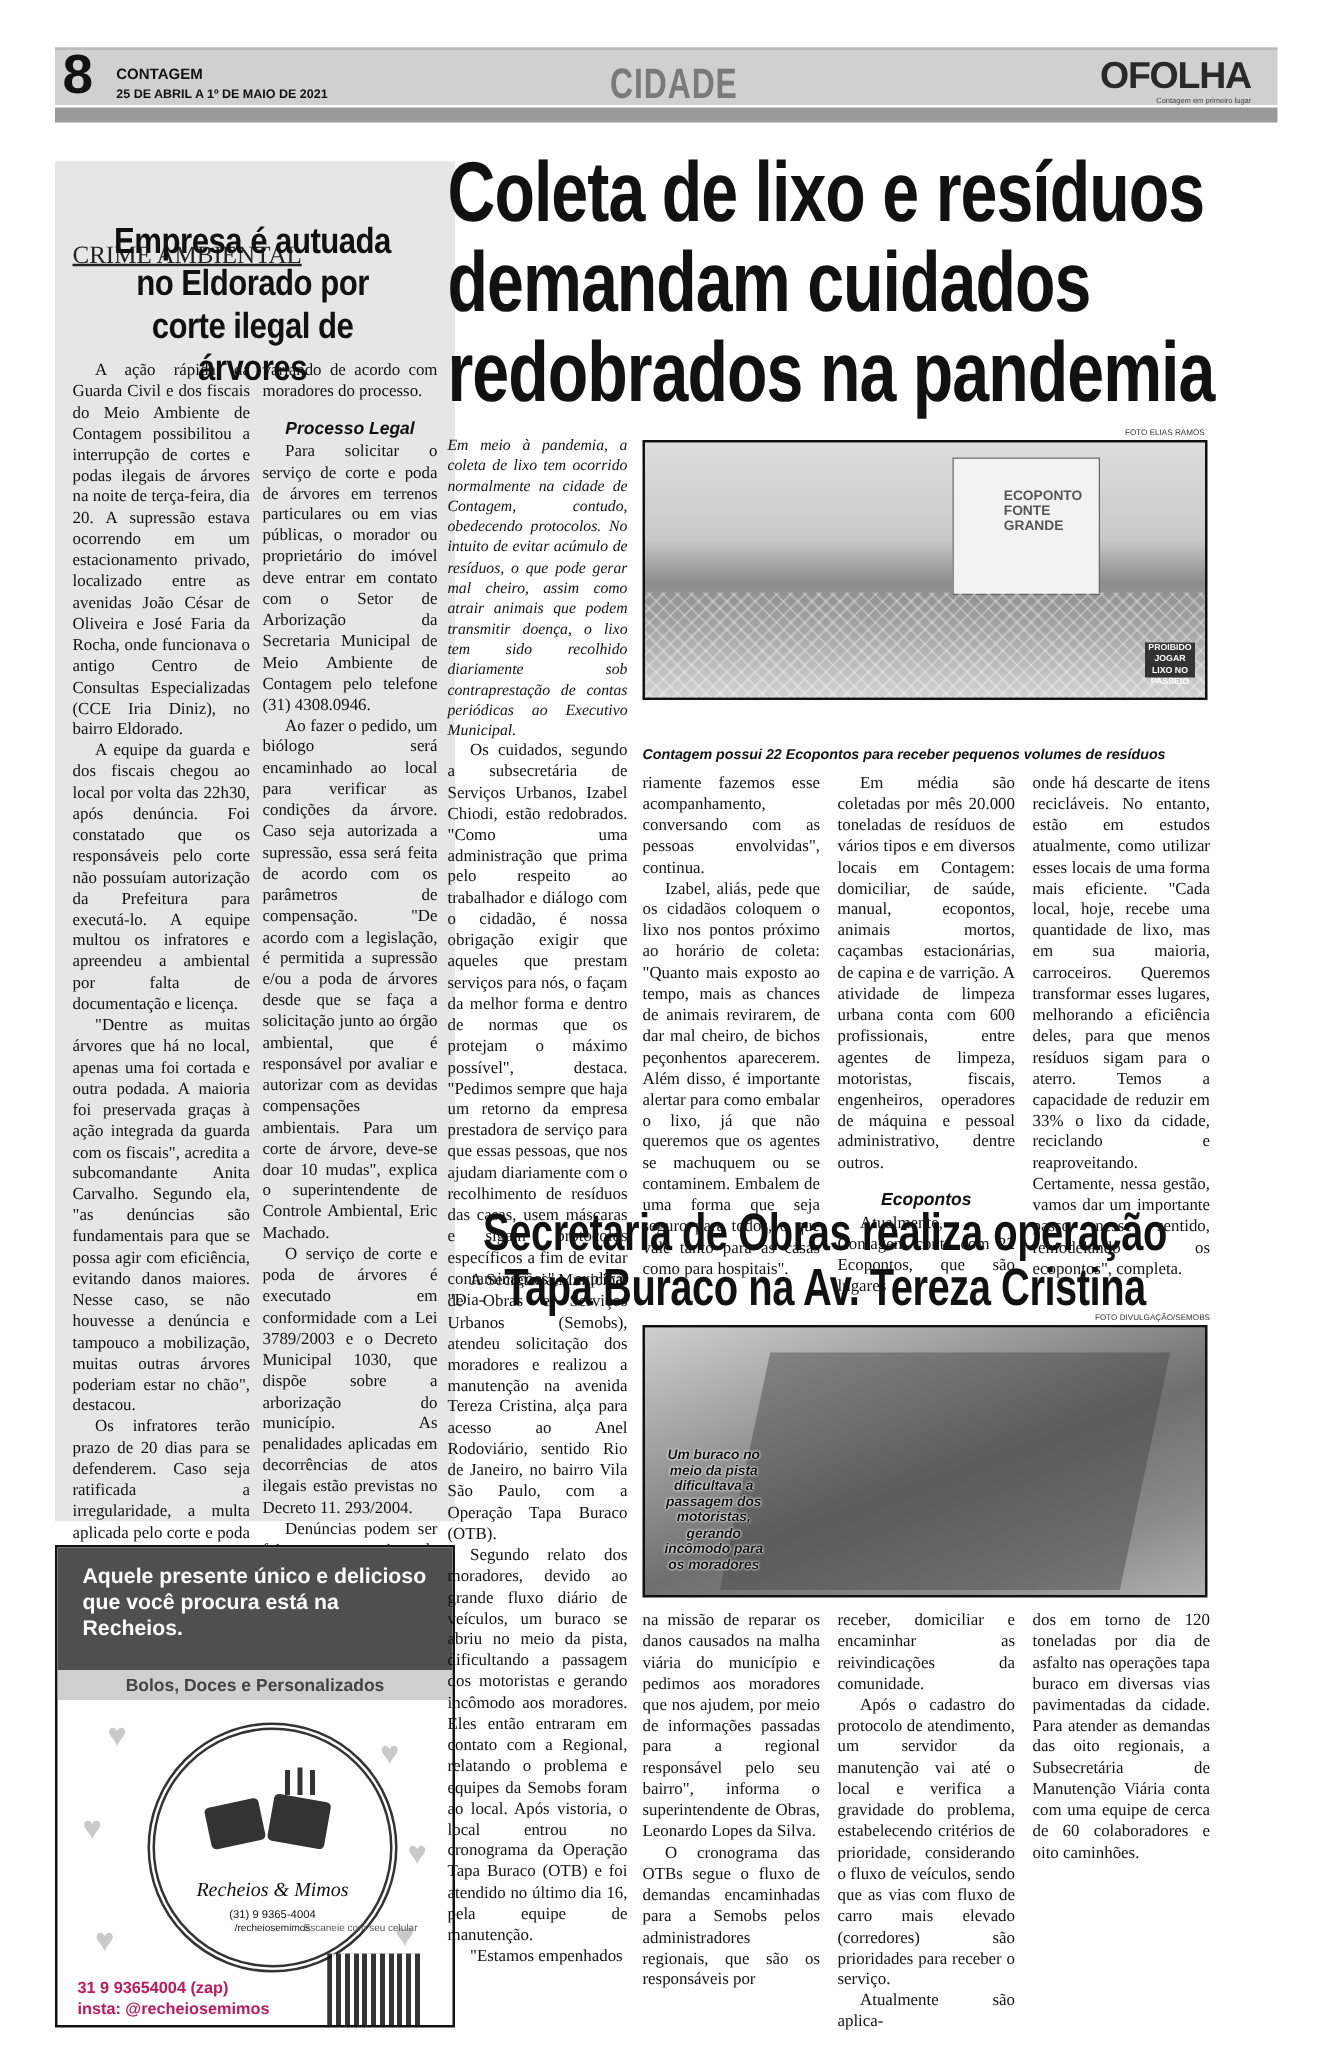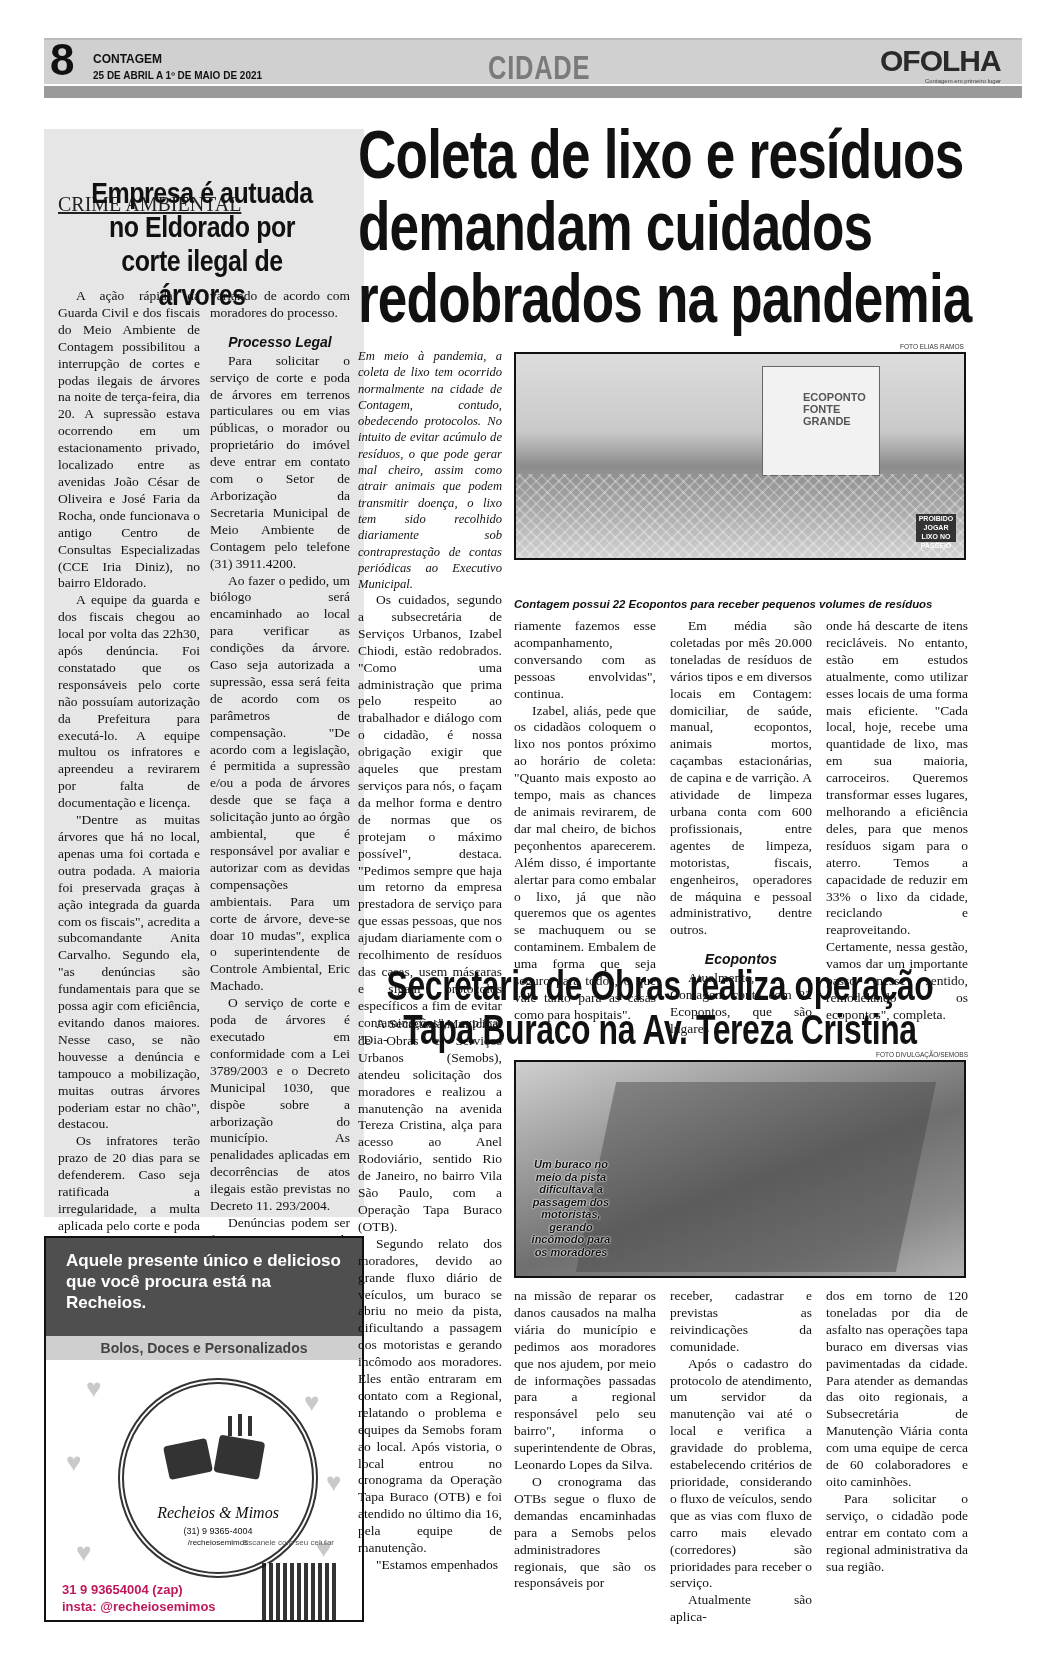--- a/index.html
+++ b/index.html
@@ -70,28 +70,28 @@
 <div class="abs date">25 DE ABRIL A 1º DE MAIO DE 2021</div>
 <div class="abs section">CIDADE</div>
 <div class="abs logo">OFOLHA</div>
 <div class="abs logo-sub">Contagem em primeiro lugar</div>
 
 <div class="abs leftbox"></div>
 <div class="abs kicker">CRIME AMBIENTAL</div>
 <div class="abs lhead">Empresa é autuada no Eldorado por corte ilegal de árvores</div>
 <div class="abs col lc1">
   <p>A ação rápida da Guarda Civil e dos fiscais do Meio Ambiente de Contagem possibilitou a interrupção de cortes e podas ilegais de árvores na noite de terça-feira, dia 20. A supressão estava ocorrendo em um estacionamento privado, localizado entre as avenidas João César de Oliveira e José Faria da Rocha, onde funcionava o antigo Centro de Consultas Especializadas (CCE Iria Diniz), no bairro Eldorado.</p>
-  <p>A equipe da guarda e dos fiscais chegou ao local por volta das 22h30, após denúncia. Foi constatado que os responsáveis pelo corte não possuíam autorização da Prefeitura para executá-lo. A equipe multou os infratores e apreendeu a revirarem por falta de documentação e licença.</p>
+  <p>A equipe da guarda e dos fiscais chegou ao local por volta das 22h30, após denúncia. Foi constatado que os responsáveis pelo corte não possuíam autorização da Prefeitura para executá-lo. A equipe multou os infratores e apreendeu a ambiental por falta de documentação e licença.</p>
   <p>"Dentre as muitas árvores que há no local, apenas uma foi cortada e outra podada. A maioria foi preservada graças à ação integrada da guarda com os fiscais", acredita a subcomandante Anita Carvalho. Segundo ela, "as denúncias são fundamentais para que se possa agir com eficiência, evitando danos maiores. Nesse caso, se não houvesse a denúncia e tampouco a mobilização, muitas outras árvores poderiam estar no chão", destacou.</p>
   <p>Os infratores terão prazo de 20 dias para se defenderem. Caso seja ratificada a irregularidade, a multa aplicada pelo corte e poda ilegais pode chegar a R$ 14 mil,</p>
 </div>
 <div class="abs col lc2">
   <p style="text-indent:0">variando de acordo com moradores do processo.</p>
   <div class="subhead">Processo Legal</div>
-  <p>Para solicitar o serviço de corte e poda de árvores em terrenos particulares ou em vias públicas, o morador ou proprietário do imóvel deve entrar em contato com o Setor de Arborização da Secretaria Municipal de Meio Ambiente de Contagem pelo telefone (31) 3911.4200.</p>
+  <p>Para solicitar o serviço de corte e poda de árvores em terrenos particulares ou em vias públicas, o morador ou proprietário do imóvel deve entrar em contato com o Setor de Arborização da Secretaria Municipal de Meio Ambiente de Contagem pelo telefone (31) 4308.0946.</p>
   <p>Ao fazer o pedido, um biólogo será encaminhado ao local para verificar as condições da árvore. Caso seja autorizada a supressão, essa será feita de acordo com os parâmetros de compensação. "De acordo com a legislação, é permitida a supressão e/ou a poda de árvores desde que se faça a solicitação junto ao órgão ambiental, que é responsável por avaliar e autorizar com as devidas compensações ambientais. Para um corte de árvore, deve-se doar 10 mudas", explica o superintendente de Controle Ambiental, Eric Machado.</p>
   <p>O serviço de corte e poda de árvores é executado em conformidade com a Lei 3789/2003 e o Decreto Municipal 1030, que dispõe sobre a arborização do município. As penalidades aplicadas em decorrências de atos ilegais estão previstas no Decreto 11. 293/2004.</p>
   <p>Denúncias podem ser feitas por meio da Central de Operações da Guarda Civil: 153 ou na Secretaria de Meio Ambiente (31) 3911.9262.</p>
 </div>
 
 <div class="abs ad">
   <div class="ad-top">Aquele presente único e delicioso que você procura está na Recheios.</div>
   <div class="ad-strip">Bolos, Doces e Personalizados</div>
   <span class="heart" style="left:40px;top:136px">♥</span>
   <span class="heart" style="left:258px;top:150px">♥</span>
@@ -153,20 +153,19 @@
 <div class="abs col sc1">
   <p>A Secretaria Municipal de Obras e Serviços Urbanos (Semobs), atendeu solicitação dos moradores e realizou a manutenção na avenida Tereza Cristina, alça para acesso ao Anel Rodoviário, sentido Rio de Janeiro, no bairro Vila São Paulo, com a Operação Tapa Buraco (OTB).</p>
   <p>Segundo relato dos moradores, devido ao grande fluxo diário de veículos, um buraco se abriu no meio da pista, dificultando a passagem dos motoristas e gerando incômodo aos moradores. Eles então entraram em contato com a Regional, relatando o problema e equipes da Semobs foram ao local. Após vistoria, o local entrou no cronograma da Operação Tapa Buraco (OTB) e foi atendido no último dia 16, pela equipe de manutenção.</p>
   <p>"Estamos empenhados</p>
 </div>
 <div class="abs col sc2">
   <p style="text-indent:0">na missão de reparar os danos causados na malha viária do município e pedimos aos moradores que nos ajudem, por meio de informações passadas para a regional responsável pelo seu bairro", informa o superintendente de Obras, Leonardo Lopes da Silva.</p>
   <p>O cronograma das OTBs segue o fluxo de demandas encaminhadas para a Semobs pelos administradores regionais, que são os responsáveis por</p>
 </div>
 <div class="abs col sc3">
-  <p style="text-indent:0">receber, cadastrar e previstas as reivindicações da comunidade.</p>
+  <p style="text-indent:0">receber, domiciliar e encaminhar as reivindicações da comunidade.</p>
   <p>Após o cadastro do protocolo de atendimento, um servidor da manutenção vai até o local e verifica a gravidade do problema, estabelecendo critérios de prioridade, considerando o fluxo de veículos, sendo que as vias com fluxo de carro mais elevado (corredores) são prioridades para receber o serviço.</p>
   <p>Atualmente são aplica-</p>
 </div>
 <div class="abs col sc4">
   <p style="text-indent:0">dos em torno de 120 toneladas por dia de asfalto nas operações tapa buraco em diversas vias pavimentadas da cidade. Para atender as demandas das oito regionais, a Subsecretária de Manutenção Viária conta com uma equipe de cerca de 60 colaboradores e oito caminhões.</p>
-  <p>Para solicitar o serviço, o cidadão pode entrar em contato com a regional administrativa da sua região.</p>
 </div>
 
 </body></html>

